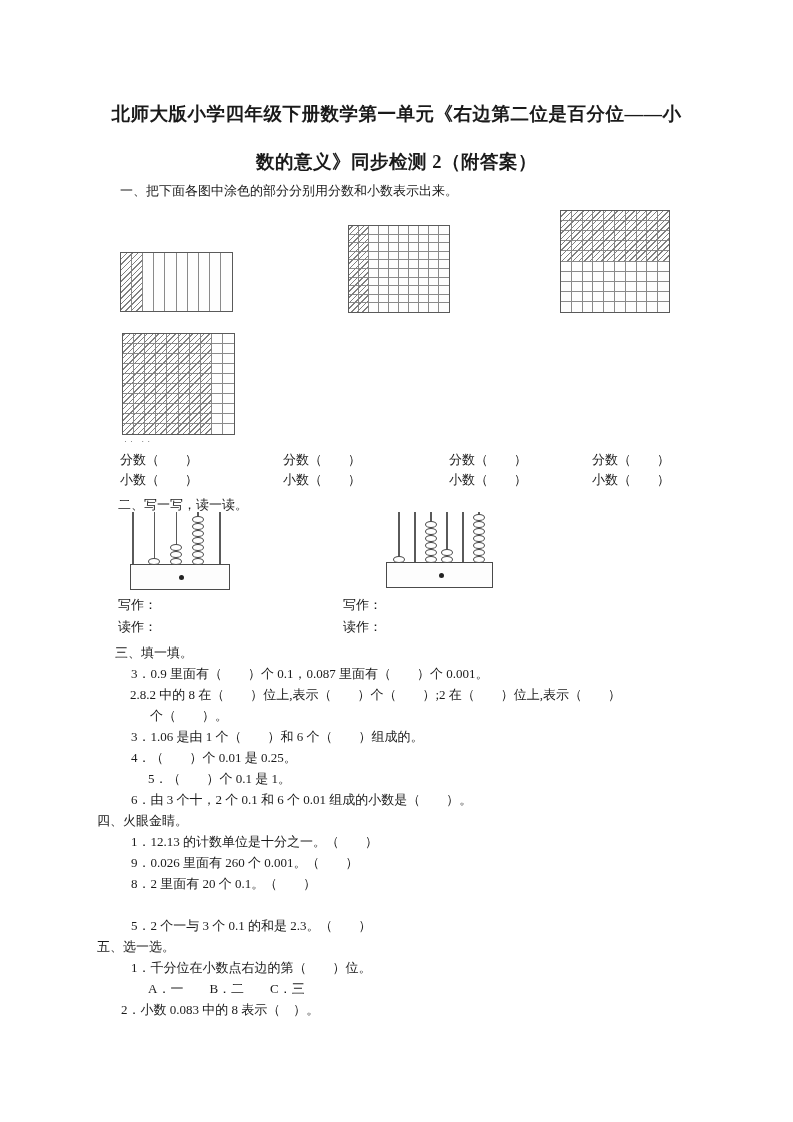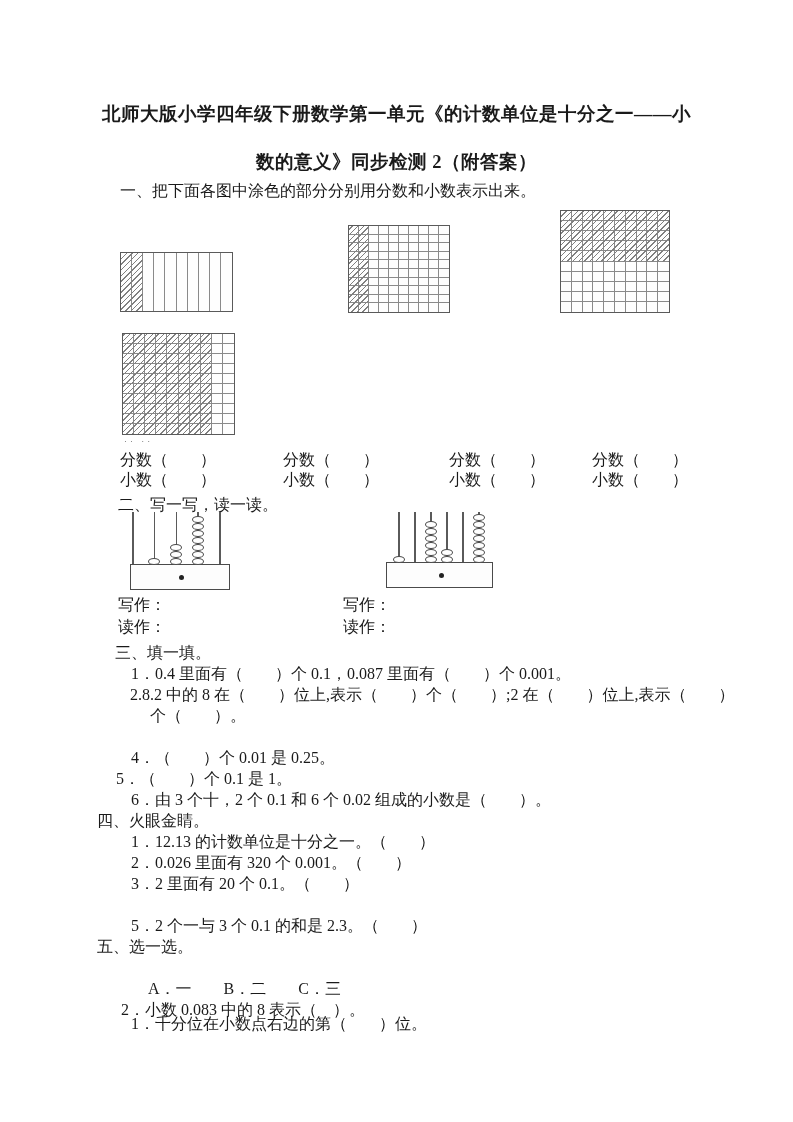--- a/index.html
+++ b/index.html
@@ -1,18 +1,18 @@
 <!DOCTYPE html>
 <html><head>
 <meta charset="utf-8">
 <style>
   html,body{margin:0;padding:0;background:#e8e8e8;}
   .page{position:relative;width:793px;height:1122px;background:#ffffff;overflow:hidden;
         font-family:"Liberation Serif","DejaVu Serif",serif;color:#1a1a1a;}
-  .ln{position:absolute;font-size:16px;line-height:16px;white-space:pre;}
+  .ln{position:absolute;font-size:13px;line-height:16px;white-space:pre;}
   .title-line{position:absolute;left:0;width:100%;text-align:center;font-weight:bold;
               font-size:18.5px;white-space:pre;letter-spacing:.5px;}
   .marks{font-size:9px;letter-spacing:3px;color:#555;}
   
   .grid{position:absolute;border:1px solid #5a5a5a;background:#fefefe;box-sizing:border-box;}
   .grid-cells{position:absolute;inset:0;display:grid;}
   .grid-cells div{box-sizing:border-box;}
   .hatch{position:absolute;pointer-events:none;
          background:repeating-linear-gradient(-45deg,#808080 0 1px,transparent 1px 4px);}
   
@@ -22,21 +22,21 @@
   .ab-rod{position:absolute;top:0;width:1.5px;background:#5a5a5a;}
   .ab-bead{position:absolute;width:12px;height:7px;border:1px solid #4a4a4a;border-radius:50%;
            background:#fff;box-sizing:border-box;}
   .ab-dot{position:absolute;width:5px;height:5px;border-radius:50%;background:#222;}
 </style>
 </head>
 <body>
 
 <div class="page">
 
-  <div class="title-line" style="top:101px">北师大版小学四年级下册数学第一单元《的计数单位是十分之一——小</div>
+  <div class="title-line" style="top:101px">北师大版小学四年级下册数学第一单元《右边第二位是百分位——小</div>
   <div class="title-line" style="top:149px">数的意义》同步检测 2（附答案）</div>
 
   <div class="ln" style="left:120px;top:183px">一、把下面各图中涂色的部分分别用分数和小数表示出来。</div>
 
   <div class="grid" style="left:120px;top:252px;width:113px;height:60px">
       <div class="grid-cells" style="grid-template-columns: repeat(10, 1fr); grid-template-rows: repeat(1, 1fr);">
         <div style="border-right: 1px solid rgb(138, 138, 138);"></div>
         <div style="border-right: 1px solid rgb(138, 138, 138);"></div>
         <div style="border-right: 1px solid rgb(138, 138, 138);"></div>
         <div style="border-right: 1px solid rgb(138, 138, 138);"></div>
@@ -423,31 +423,32 @@
       <div class="ab-bead" style="left: 86.5px; bottom: 67px;"></div>
       <div class="ab-dot" style="left: 53px; bottom: 10px;"></div>
     </div>
 
   <div class="ln" style="left:118px;top:597px">写作：</div>
   <div class="ln" style="left:118px;top:619px">读作：</div>
   <div class="ln" style="left:343px;top:597px">写作：</div>
   <div class="ln" style="left:343px;top:619px">读作：</div>
 
   <div class="ln" style="left:115px;top:645px">三、填一填。</div>
-  <div class="ln" style="left:131px;top:666px">1．0.4 里面有（　　）个 0.1，0.087 里面有（　　）个 0.001。</div>
+  <div class="ln" style="left:131px;top:666px">3．0.9 里面有（　　）个 0.1，0.087 里面有（　　）个 0.001。</div>
   <div class="ln" style="left:130px;top:687px">2.8.2 中的 8 在（　　）位上,表示（　　）个（　　）;2 在（　　）位上,表示（　　）</div>
   <div class="ln" style="left:150px;top:708px">个（　　）。</div>
+  <div class="ln" style="left:131px;top:729px">3．1.06 是由 1 个（　　）和 6 个（　　）组成的。</div>
   <div class="ln" style="left:131px;top:750px">4．（　　）个 0.01 是 0.25。</div>
-  <div class="ln" style="left:116px;top:771px">5．（　　）个 0.1 是 1。</div>
-  <div class="ln" style="left:131px;top:792px">6．由 3 个十，2 个 0.1 和 6 个 0.02 组成的小数是（　　）。</div>
+  <div class="ln" style="left:148px;top:771px">5．（　　）个 0.1 是 1。</div>
+  <div class="ln" style="left:131px;top:792px">6．由 3 个十，2 个 0.1 和 6 个 0.01 组成的小数是（　　）。</div>
 
   <div class="ln" style="left:97px;top:813px">四、火眼金睛。</div>
   <div class="ln" style="left:131px;top:834px">1．12.13 的计数单位是十分之一。（　　）</div>
-  <div class="ln" style="left:131px;top:855px">2．0.026 里面有 320 个 0.001。（　　）</div>
-  <div class="ln" style="left:131px;top:876px">3．2 里面有 20 个 0.1。（　　）</div>
+  <div class="ln" style="left:131px;top:855px">9．0.026 里面有 260 个 0.001。（　　）</div>
+  <div class="ln" style="left:131px;top:876px">8．2 里面有 20 个 0.1。（　　）</div>
   <div class="ln" style="left:131px;top:918px">5．2 个一与 3 个 0.1 的和是 2.3。（　　）</div>
 
   <div class="ln" style="left:97px;top:939px">五、选一选。</div>
-  <div class="ln" style="left:131px;top:1016px">1．千分位在小数点右边的第（　　）位。</div>
+  <div class="ln" style="left:131px;top:960px">1．千分位在小数点右边的第（　　）位。</div>
   <div class="ln" style="left:148px;top:981px">A．一　　B．二　　C．三</div>
   <div class="ln" style="left:121px;top:1002px">2．小数 0.083 中的 8 表示（　）。</div>
 
 </div>
 
 </body></html>

